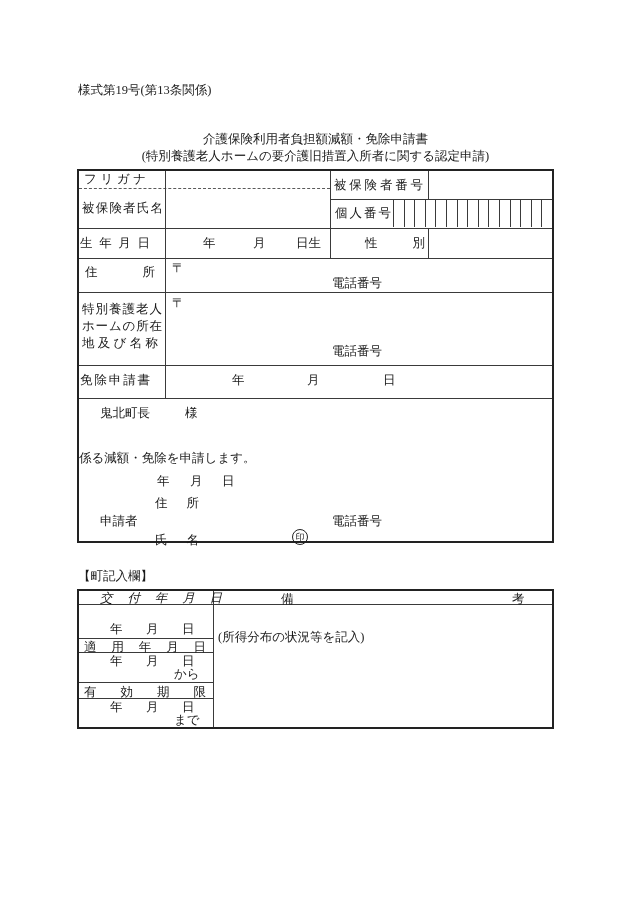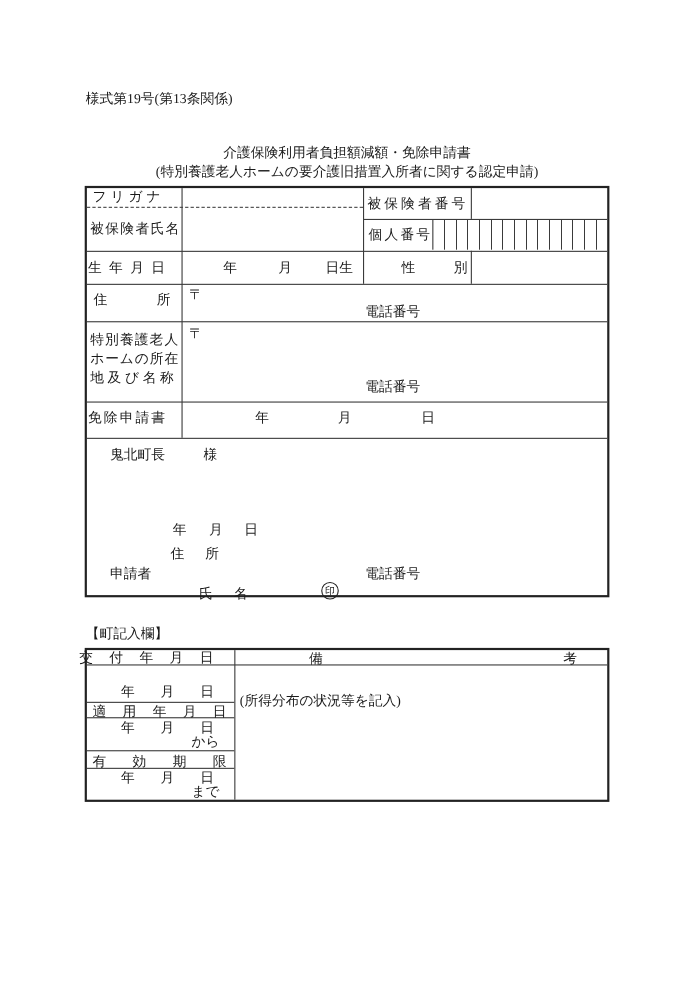--- a/index.html
+++ b/index.html
@@ -70,41 +70,42 @@
   <div class="t" style="left:172px;top:297px;">〒</div>
   <div class="t" style="left:332px;top:345px;">電話番号</div>
 
   <div class="t just" style="left:80px;top:374px;width:70px;">免除申請書</div>
   <div class="t" style="left:232px;top:374px;">年</div>
   <div class="t" style="left:307px;top:374px;">月</div>
   <div class="t" style="left:383px;top:374px;">日</div>
 
   <div class="t" style="left:100px;top:407px;">鬼北町長</div>
   <div class="t" style="left:185px;top:407px;">様</div>
+  <div class="t" style="left:79px;top:452px;">係る減額・免除を申請します。</div>
 
   <div class="t" style="left:157px;top:475px;">年</div>
   <div class="t" style="left:190px;top:475px;">月</div>
   <div class="t" style="left:222px;top:475px;">日</div>
   <div class="t just" style="left:155px;top:497px;width:44px;">住所</div>
   <div class="t" style="left:100px;top:515px;">申請者</div>
   <div class="t" style="left:332px;top:515px;">電話番号</div>
-  <div class="t just" style="left:155px;top:534px;width:44px;margin-left:26px;">氏名</div>
+  <div class="t just" style="left:155px;top:534px;width:44px;">氏名</div>
   <div class="seal" style="left:292px;top:529px;">印</div>
 
   <div class="t" style="left:78px;top:570px;">【町記入欄】</div>
 
   <div class="box" style="left:77px;top:589px;width:477px;height:140px;"></div>
   <div class="vl" style="left:213px;top:591px;height:136px;"></div>
   <div class="hl" style="left:79px;top:604px;width:473px;"></div>
   <div class="hl" style="left:79px;top:638px;width:134px;"></div>
   <div class="hl" style="left:79px;top:652px;width:134px;"></div>
   <div class="hl" style="left:79px;top:682px;width:134px;"></div>
   <div class="hl" style="left:79px;top:698px;width:134px;"></div>
 
-  <div class="t just" style="left:72px;top:592px;width:122px;">交付年月日</div>
+  <div class="t just" style="left:100px;top:592px;width:122px;font-style:italic;">交付年月日</div>
   <div class="t" style="left:110px;top:623px;">年</div>
   <div class="t" style="left:146px;top:623px;">月</div>
   <div class="t" style="left:182px;top:623px;">日</div>
 
   <div class="t just" style="left:84px;top:641px;width:122px;">適用年月日</div>
   <div class="t" style="left:110px;top:655px;">年</div>
   <div class="t" style="left:146px;top:655px;">月</div>
   <div class="t" style="left:182px;top:655px;">日</div>
   <div class="t" style="left:174px;top:668px;">から</div>
 

